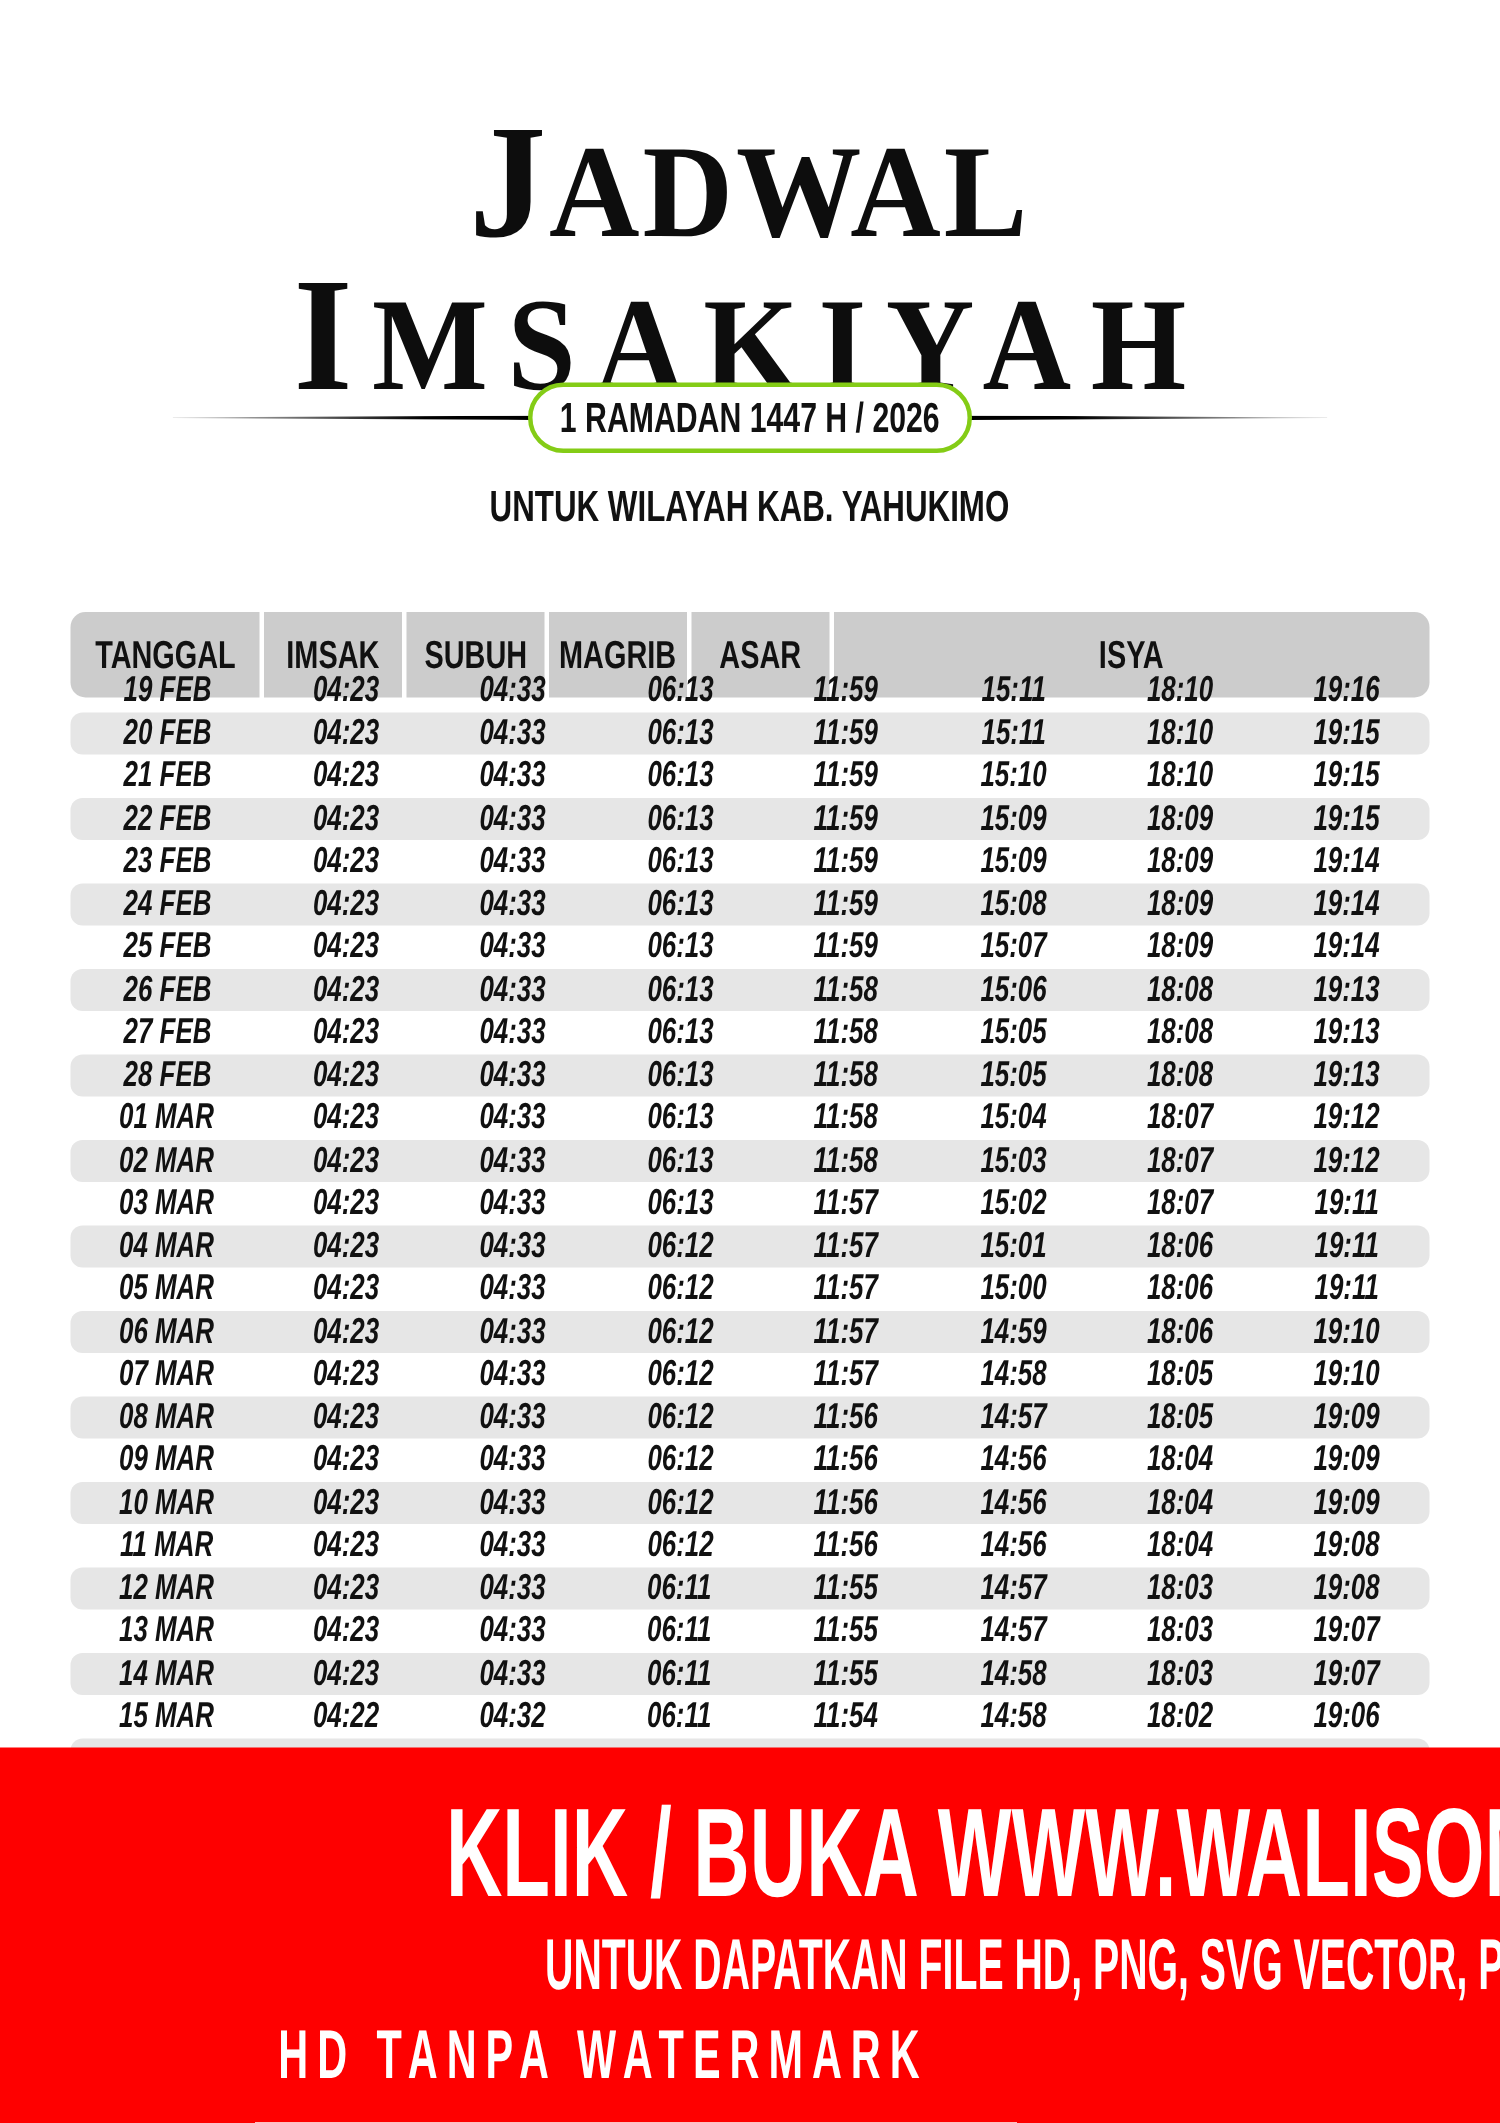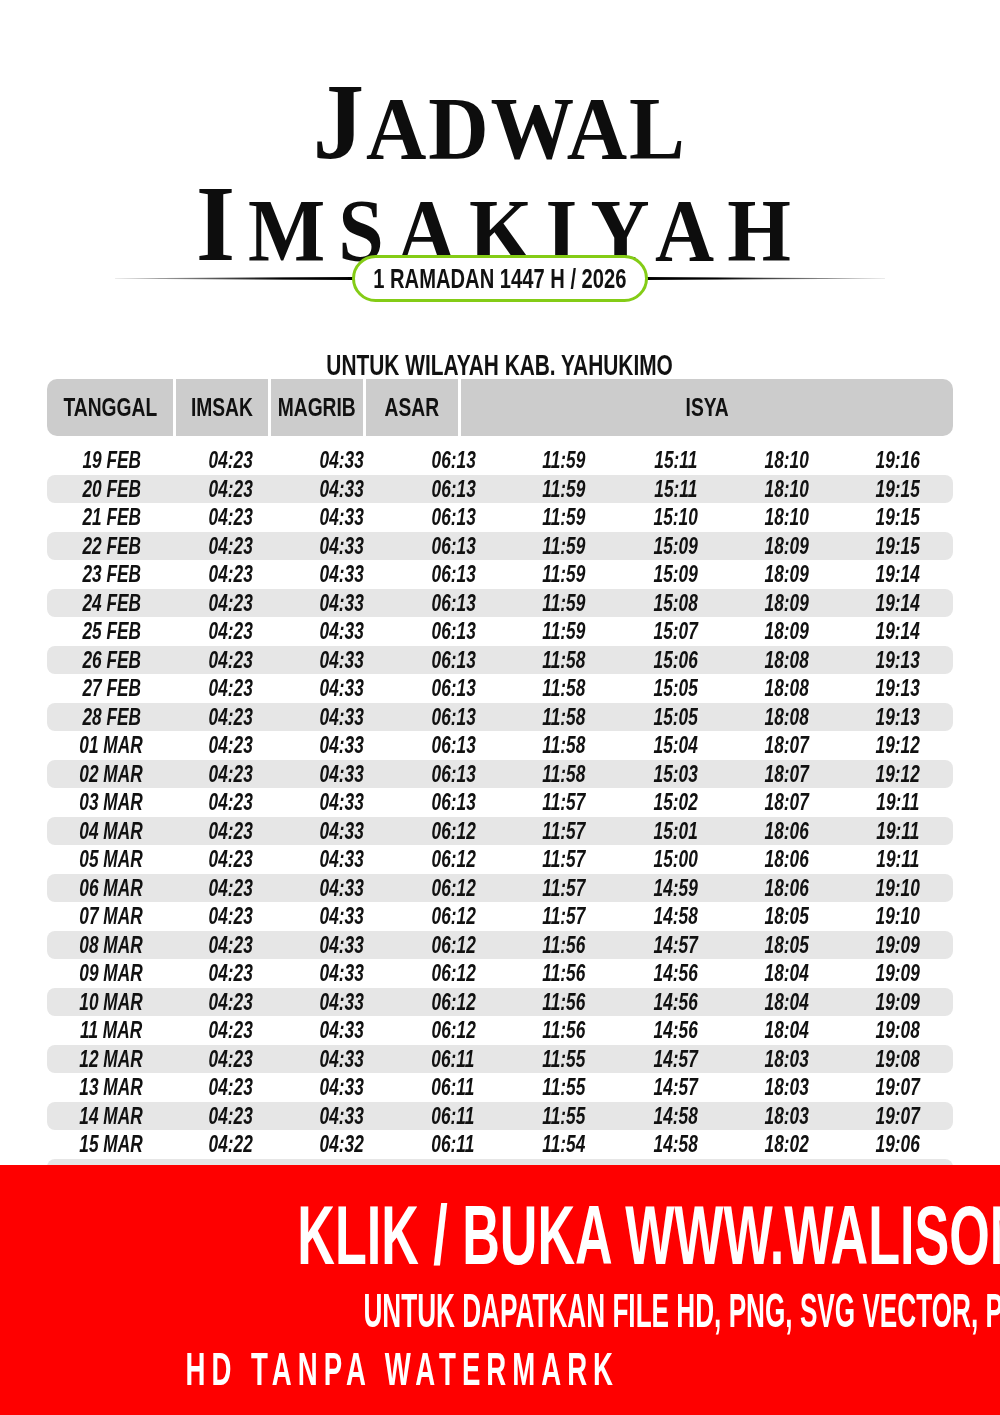--- a/index.html
+++ b/index.html
@@ -24,30 +24,30 @@
 
   .pill {
     position: absolute; left: 352px; top: 255px; width: 296px; height: 47px;
     border: 3px solid #84cc16; border-radius: 24px; background: #fff;
     display: flex; align-items: center; justify-content: center;
   }
   .cond { display: inline-block; font-weight: bold; white-space: nowrap; transform-origin: center; }
   .pill .cond { font-size: 28px; transform: scaleX(0.72); }
 
   .region {
-    position: absolute; left: 0; top: 322px; width: 1000px; text-align: center; margin-top: 27px;
+    position: absolute; left: 0; top: 322px; width: 1000px; text-align: center;
   }
   .region .cond { font-size: 29px; transform: scaleX(0.72); }
 
   .thead {
     position: absolute; left: 47px; top: 379px; width: 906px; height: 57px;
     display: flex; gap: 3px;
   }
   .th {
-    background: #cccccc; height: 57px; display: flex; align-items: center; justify-content: center;
+    background: #cccccc; height: 57px; display: flex; align-items: center; justify-content: center; margin-top: 29px;
   }
   .th .cond { font-size: 26px; transform: scaleX(0.74); color: #111; }
   .th.c0 { width: 126px; border-radius: 10px 0 0 10px; }
   .th.cN { width: 92px; }
   .th.clast { width: 109px; border-radius: 0 10px 10px 0; flex: 1; }
 
   .tbody { position: absolute; left: 47px; top: 446px; width: 906px; }
   .tr { position: relative; height: 28.5px; display: flex; align-items: center; font-style: italic; }
   .tr.alt::before {
     content: ""; position: absolute; left: 0; right: 0; top: 0; bottom: 0;
@@ -90,20 +90,23 @@
 </div>
 
 <div class="thead" id="thead">
     <div class="th c0">
       <span class="cond">TANGGAL</span>
     </div>
     <div class="th cN">
       <span class="cond">IMSAK</span>
     </div>
     <div class="th cN">
+      <span class="cond">SUBUH</span>
+    </div>
+    <div class="th cN">
       <span class="cond">MAGRIB</span>
     </div>
     <div class="th cN">
       <span class="cond">ASAR</span>
     </div>
     <div class="th clast">
       <span class="cond">ISYA</span>
     </div>
   </div>
 

